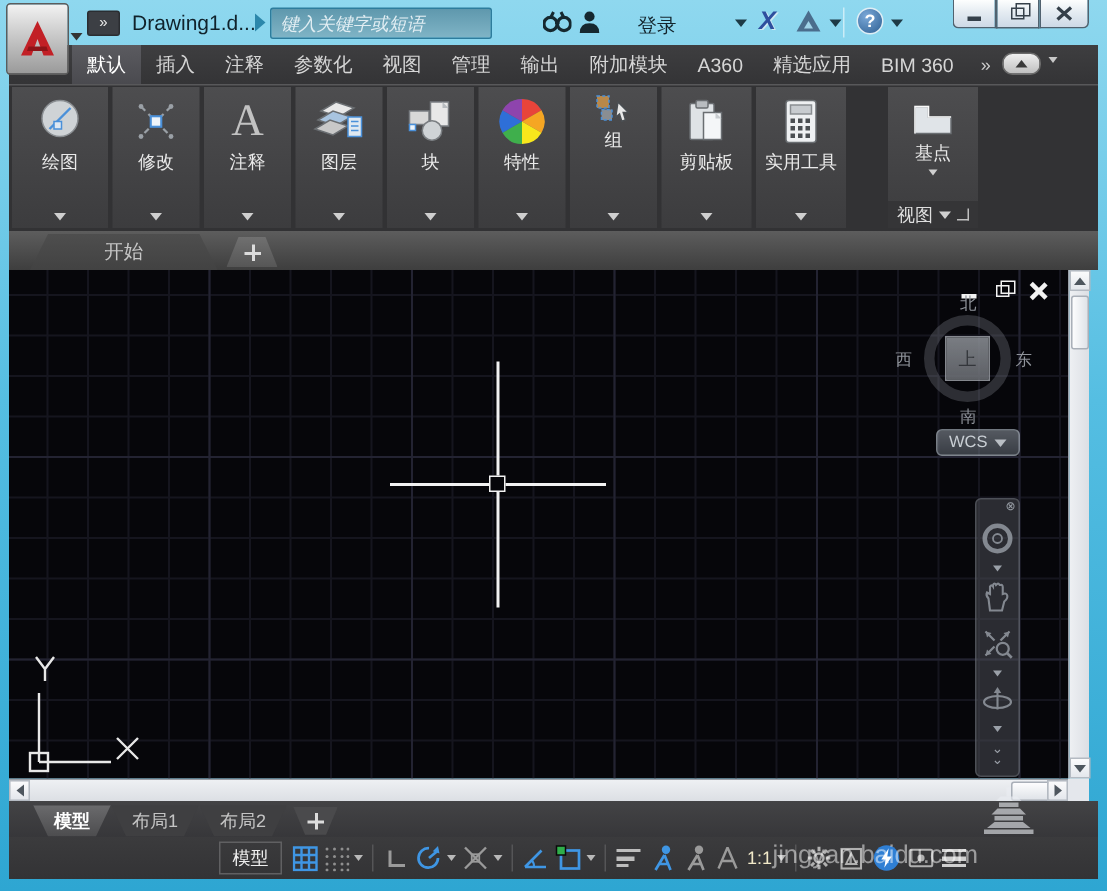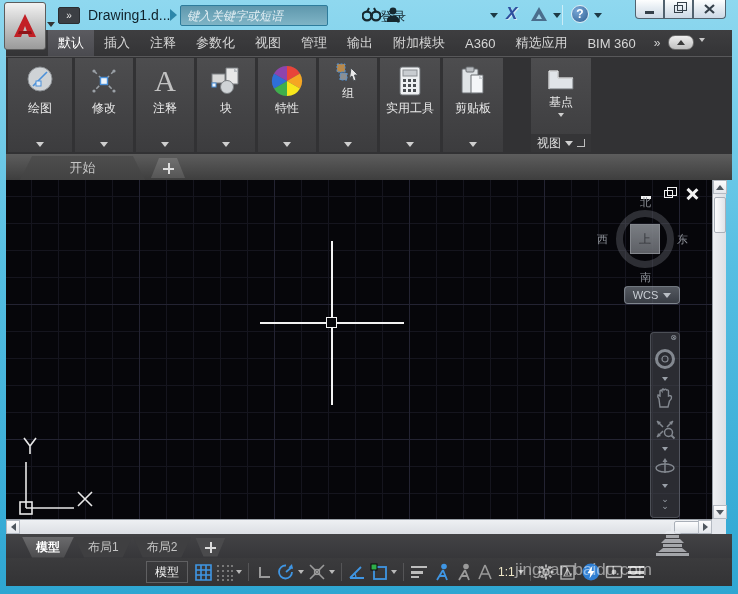--- a/index.html
+++ b/index.html
@@ -20,21 +20,21 @@
     background:#3c3f44; border:1px solid #2a2d31; border-radius:2px; color:#e8e8e8;
     font-size:10px; text-align:center; line-height:15px; }
   .doc-title { position:absolute; left:88px; top:7px; color:#10222b; font-size:14px; }
   .title-sep-arrow { position:absolute; left:170px; top:9px; width:0; height:0;
     border-top:6px solid transparent; border-bottom:6px solid transparent; border-left:7px solid #2c87ab; }
   .search-box { position:absolute; left:180px; top:5px; width:148px; height:21px;
     background:linear-gradient(180deg,#5f98ad,#7fb4c6); border:1px solid #2d7c9c; border-radius:2px;
     color:#eef6f9; font-style:italic; font-size:12px; padding:0 6px; outline:none; }
   .search-box::placeholder { color:#e2eef3; font-style:italic; }
   .tb-icon { position:absolute; top:6px; display:flex; align-items:center; color:#13242c; }
-  .login-label { position:absolute; left:380px; top:8px; color:#13242c; font-size:13px; }
+  .login-label { position:absolute; left:425px; top:8px; color:#13242c; font-size:13px; }
   .tb-caret { position:absolute; width:0; height:0; border-left:4px solid transparent;
     border-right:4px solid transparent; border-top:5px solid #1d3a46; }
   .exchange-x { position:absolute; left:506px; top:4px; font-size:17px; font-weight:bold; font-style:italic;
     color:#2e4f9e; text-shadow:1px 1px 0 #cfe8f2; }
   .a360-tri { position:absolute; left:531px; top:7px; width:0; height:0;
     border-left:8px solid transparent; border-right:8px solid transparent; border-bottom:14px solid #4a6d8c; }
   .a360-tri-hole { position:absolute; left:536px; top:14px; width:0; height:0;
     border-left:3px solid transparent; border-right:3px solid transparent; border-bottom:5px solid #9fd3e8; }
   .tb-divider { position:absolute; left:562px; top:5px; width:1px; height:20px; background:rgba(255,255,255,.55); }
   .help-btn { position:absolute; left:571px; top:5px; width:18px; height:18px; border-radius:50%;
@@ -286,20 +286,33 @@
     </div>
 
     <div class="panel">
       <div class="p-icon">
           <span class="annotate-letter">A</span>
         </div>
       <div class="p-label">注释</div>
       <div class="p-caret"></div>
     </div>
 
+    <div class="panel">
+      <div class="p-icon">
+        <svg width="36" height="34" viewBox="0 0 36 34">
+            <path d="M6 10 L16 4 L28 8 L18 14 Z" fill="#e8e8e8" stroke="#6a6e72"></path>
+            <path d="M4 16 L14 10 L26 14 L16 20 Z" fill="#a8c4e0" stroke="#6a6e72"></path>
+            <path d="M2 22 L12 16 L24 20 L14 26 Z" fill="#c8c8c8" stroke="#6a6e72"></path>
+            <rect x="24" y="14" width="9" height="13" fill="#dfe8f0" stroke="#4a90d9"></rect>
+            <path d="M26 17 h5 M26 20 h5 M26 23 h5" stroke="#4a90d9" stroke-width="1"></path>
+          </svg>
+      </div>
+      <div class="p-label">图层</div>
+      <div class="p-caret"></div>
+    </div>
 
     <div class="panel">
       <div class="p-icon">
         <svg width="36" height="34" viewBox="0 0 36 34">
             <path d="M18 4 h12 l0 16 h-12 Z" fill="#e8e8e8" stroke="#7a7e82"></path>
             <path d="M26 4 l4 4 h-4 Z" fill="#b8bcc0"></path>
             <rect x="4" y="10" width="13" height="9" fill="#d8d8d8" stroke="#7a7e82"></rect>
             <circle cx="19" cy="23" r="6.5" fill="#cfd3d6" stroke="#7a7e82"></circle>
             <rect x="4" y="19" width="4" height="4" fill="#eef4fa" stroke="#4a90d9"></rect>
           </svg>
@@ -326,20 +339,33 @@
 
     <div class="panel small-icon">
       <div class="p-icon">
         <svg width="26" height="22" viewBox="0 0 26 22">
             <rect x="2" y="2" width="8" height="8" fill="#b8884a" stroke="#4a90d9" stroke-dasharray="2 1.5"></rect>
             <rect x="5" y="11" width="7" height="7" fill="#8a8e92" stroke="#4a90d9" stroke-dasharray="2 1.5"></rect>
             <path d="M16 6 L23 13 L19.5 13 L21 18 L18.5 18.8 L17 14 L14.5 16 Z" fill="#e8e8e8" stroke="#4a4e52"></path>
           </svg>
       </div>
       <div class="p-label">组</div>
+      <div class="p-caret"></div>
+    </div>
+
+    <div class="panel" style="width:60px;">
+      <div class="p-icon">
+        <svg width="28" height="32" viewBox="0 0 28 32">
+            <rect x="3" y="4" width="16" height="24" rx="1" fill="#dfe3e6" stroke="#6a6e72"></rect>
+            <rect x="7" y="2" width="8" height="5" rx="1" fill="#b8bcc0" stroke="#6a6e72"></rect>
+            <path d="M12 10 h12 v18 h-12 Z" fill="#f4f6f8" stroke="#6a6e72"></path>
+            <path d="M20 10 l4 4 h-4 Z" fill="#c8ccd0"></path>
+          </svg>
+      </div>
+      <div class="p-label">剪贴板</div>
       <div class="p-caret"></div>
     </div>
 
     <div class="panel" style="width:60px;">
       <div class="p-icon">
         <svg width="26" height="32" viewBox="0 0 26 32">
             <rect x="3" y="2" width="20" height="28" rx="2" fill="#eef0f2" stroke="#6a6e72"></rect>
             <rect x="6" y="5" width="14" height="6" fill="#c8ccd0" stroke="#8a8e92"></rect>
             <g fill="#4a4e52">
               <rect x="6" y="14" width="3" height="3"></rect>
@@ -348,33 +374,20 @@
               <rect x="6" y="19" width="3" height="3"></rect>
               <rect x="11" y="19" width="3" height="3"></rect>
               <rect x="16" y="19" width="3" height="3"></rect>
               <rect x="6" y="24" width="3" height="3"></rect>
               <rect x="11" y="24" width="3" height="3"></rect>
               <rect x="16" y="24" width="3" height="3"></rect>
             </g>
           </svg>
       </div>
       <div class="p-label">实用工具</div>
-      <div class="p-caret"></div>
-    </div>
-
-    <div class="panel" style="width:60px;">
-      <div class="p-icon">
-        <svg width="28" height="32" viewBox="0 0 28 32">
-            <rect x="3" y="4" width="16" height="24" rx="1" fill="#dfe3e6" stroke="#6a6e72"></rect>
-            <rect x="7" y="2" width="8" height="5" rx="1" fill="#b8bcc0" stroke="#6a6e72"></rect>
-            <path d="M12 10 h12 v18 h-12 Z" fill="#f4f6f8" stroke="#6a6e72"></path>
-            <path d="M20 10 l4 4 h-4 Z" fill="#c8ccd0"></path>
-          </svg>
-      </div>
-      <div class="p-label">剪贴板</div>
       <div class="p-caret"></div>
     </div>
 
     <div class="panel panel-view" style="width:60px;">
       <div class="p-icon" style="height:30px;">
         <svg width="30" height="26" viewBox="0 0 30 26">
             <path d="M3 24 L3 6 L12 6 L12 13 L27 13 L27 24 Z" fill="#e0e4e8" stroke="#6a6e72"></path>
             <path d="M3 24 L3 6 L12 6 L12 13 L27 13" fill="none" stroke="#fafafa"></path>
           </svg>
       </div>

